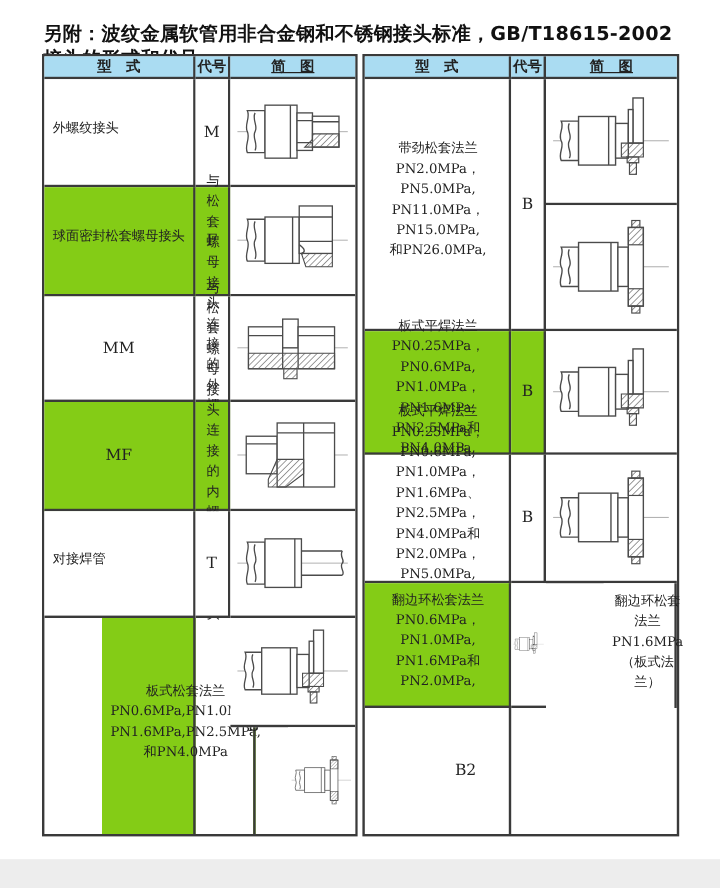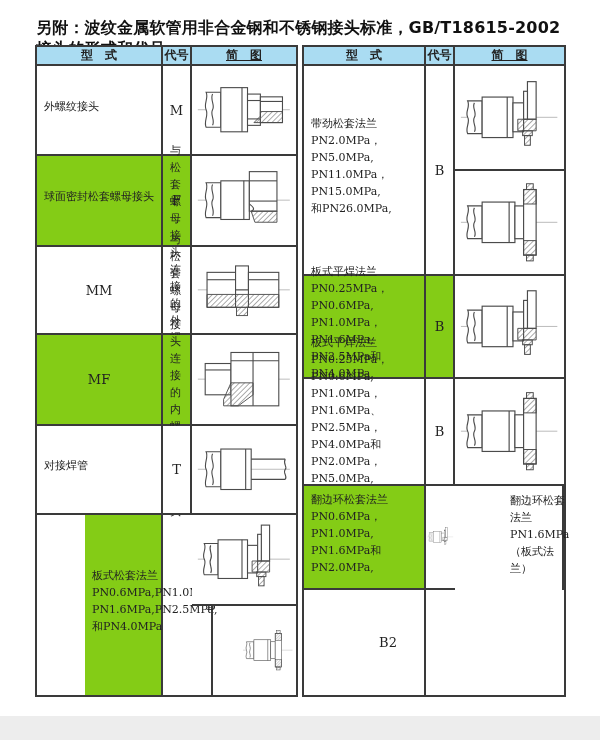--- a/index.html
+++ b/index.html
@@ -25,20 +25,21 @@
   }
   #tbl-right{
     left:302px;width:264px;height:652px;box-sizing:border-box;
     grid-template-columns:122px 29px 1fr;
     grid-template-rows:19px 105px 105px 103px 107px 104px 105px;
   }
   .cell{
     box-sizing:border-box;display:flex;min-width:0;min-height:0;
     border-right:2px solid #3a3a3a;border-bottom:2px solid #3a3a3a;
     background:#fff;
+    text-align:center;
   }
   .lc{border-right:none;text-decoration:underline;}
   .lr{border-bottom:none;margin-left:48px;}
   .span2{grid-row:span 2;}
   .hd{
     background:#aadcf2;align-items:center;justify-content:center;
     font-family:"DejaVu Sans","Liberation Sans",sans-serif;
     font-weight:bold;font-size:12px;color:#222;
   }
   .yellow{background:#84cc16;}

